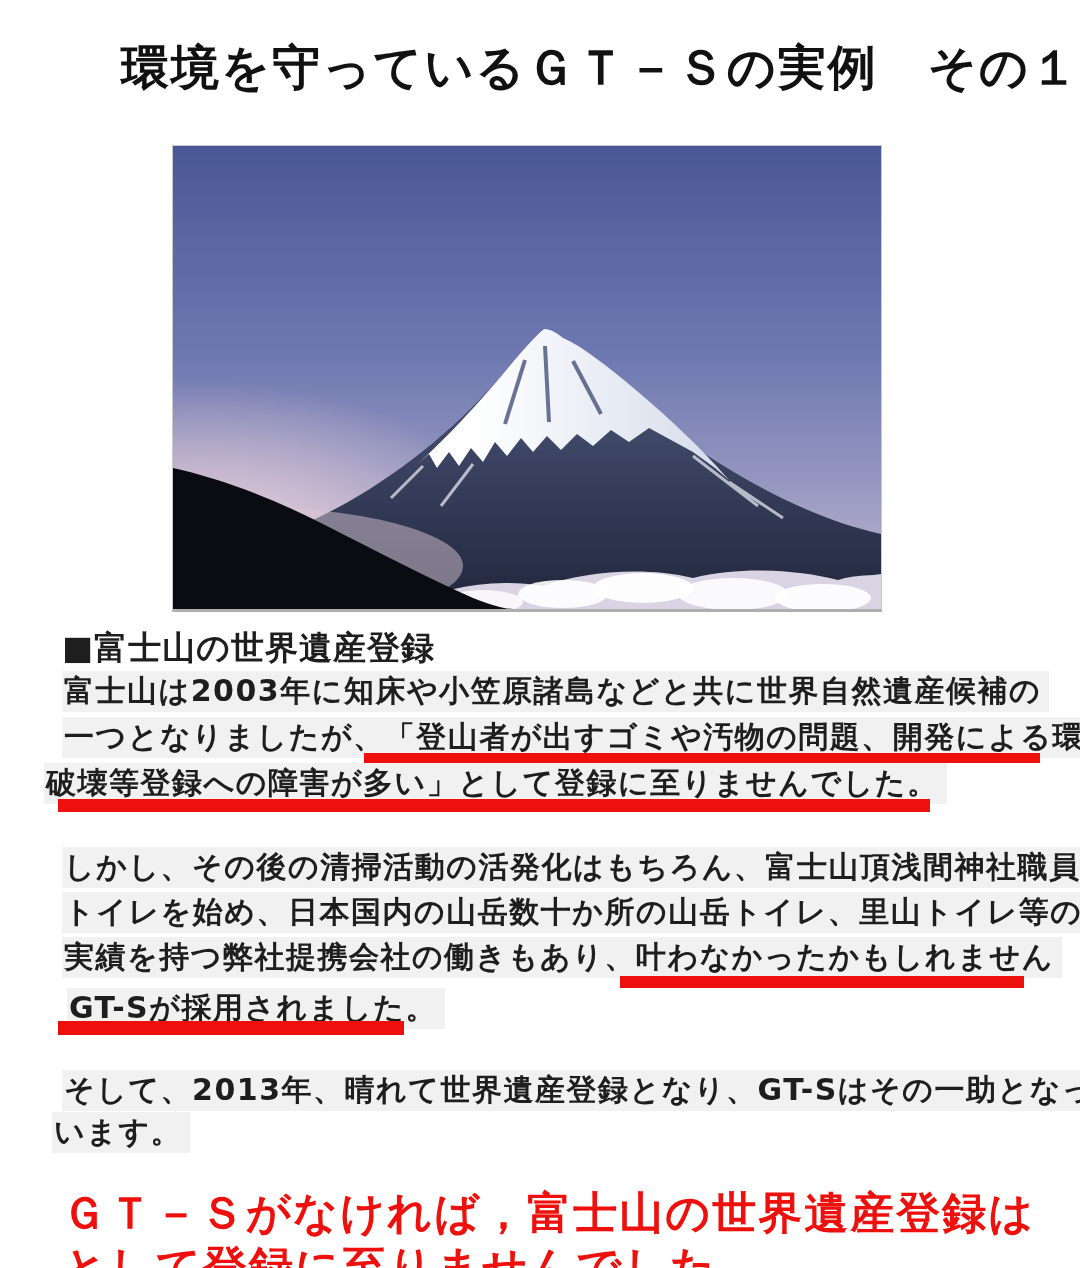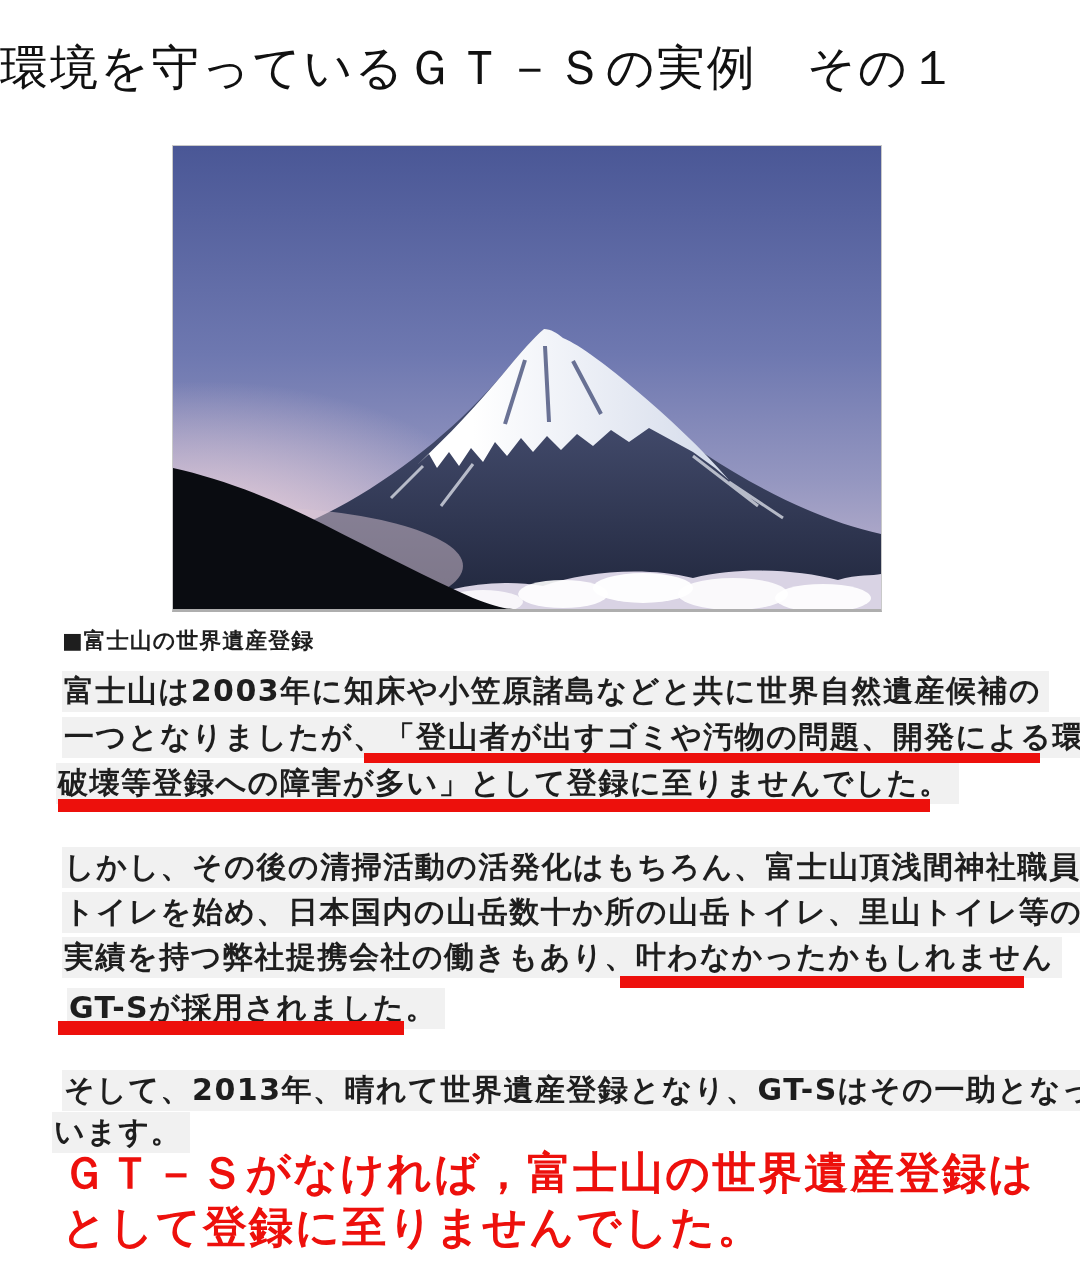--- a/index.html
+++ b/index.html
@@ -10,43 +10,43 @@
     --page-bg:#ffffff;
   }
   html,body{margin:0;padding:0}
   body{
     width:1080px;height:1268px;position:relative;overflow:hidden;
     background:var(--page-bg);
     font-family:"DejaVu Sans","Liberation Sans",sans-serif;
   }
   .abs{position:absolute}
   .title{
-    top:36px;left:0;width:1080px;text-align:left;
-    font-size:48px;font-weight:400;letter-spacing:2px;color:#111;
+    top:36px;left:0;width:1080px;text-align:right;
+    font-size:48px;font-weight:700;letter-spacing:2px;color:#111;
     white-space:nowrap;
   }
   .photo{
     left:172px;top:145px;width:708px;height:463px;
     border:1px solid #c9c9c9;border-bottom:3px solid #aeaeae;
     background:#5a66a5;
   }
   .photo svg{display:block}
   .heading{
-    left:62px;top:626px;font-size:22px;font-weight:700;
+    left:62px;top:626px;font-size:33px;font-weight:700;
     letter-spacing:1px;color:var(--text);white-space:nowrap;
   }
   .bline{
     font-size:30px;font-weight:600;letter-spacing:1.5px;
     color:var(--text);white-space:nowrap;line-height:1.25;z-index:1;
   }
   .bline span{background:var(--line-bg);padding:2px 8px 4px 2px}
   .ul{background:var(--underline-red);z-index:2}
   .red{
     font-size:44px;font-weight:700;letter-spacing:2px;line-height:1.15;
-    color:var(--emphasis-red);white-space:nowrap;z-index:1;
+    color:var(--emphasis-red);white-space:nowrap;z-index:1;margin-top:40px;
   }
 </style>
 </head>
 <body>
 
 <div class="abs title">環境を守っているＧＴ－Ｓの実例　その１</div>
 
 <div class="abs photo">
   <svg width="708" height="463" viewBox="0 0 708 463">
     <defs>
@@ -120,21 +120,21 @@
       C 205 406 255 432 300 452
       C 318 459 332 463 340 463
       L 0 463 Z"></path>
   </svg>
 </div>
 
 <div class="abs heading">■富士山の世界遺産登録</div>
 
 <div class="abs bline" style="left:62px;top:672px"><span>富士山は2003年に知床や小笠原諸島などと共に世界自然遺産候補の</span></div>
 <div class="abs bline" style="left:62px;top:718px"><span>一つとなりましたが、「登山者が出すゴミや汚物の問題、開発による環境</span></div>
-<div class="abs bline" style="left:56px;top:764px"><span>破壊等登録への障害が多い」として登録に至りませんでした。</span></div>
+<div class="abs bline" style="left:44px;top:764px"><span>破壊等登録への障害が多い」として登録に至りませんでした。</span></div>
 <div class="abs ul" style="left:364px;top:753px;width:676px;height:10px"></div>
 <div class="abs ul" style="left:58px;top:799px;width:872px;height:13px"></div>
 
 <div class="abs bline" style="left:62px;top:848px"><span>しかし、その後の清掃活動の活発化はもちろん、富士山頂浅間神社職員</span></div>
 <div class="abs bline" style="left:62px;top:893px"><span>トイレを始め、日本国内の山岳数十か所の山岳トイレ、里山トイレ等の</span></div>
 <div class="abs bline" style="left:62px;top:938px"><span>実績を持つ弊社提携会社の働きもあり、叶わなかったかもしれません</span></div>
 <div class="abs bline" style="left:67px;top:989px"><span>GT-Sが採用されました。</span></div>
 <div class="abs ul" style="left:620px;top:976px;width:404px;height:12px"></div>
 <div class="abs ul" style="left:58px;top:1021px;width:346px;height:14px"></div>
 

